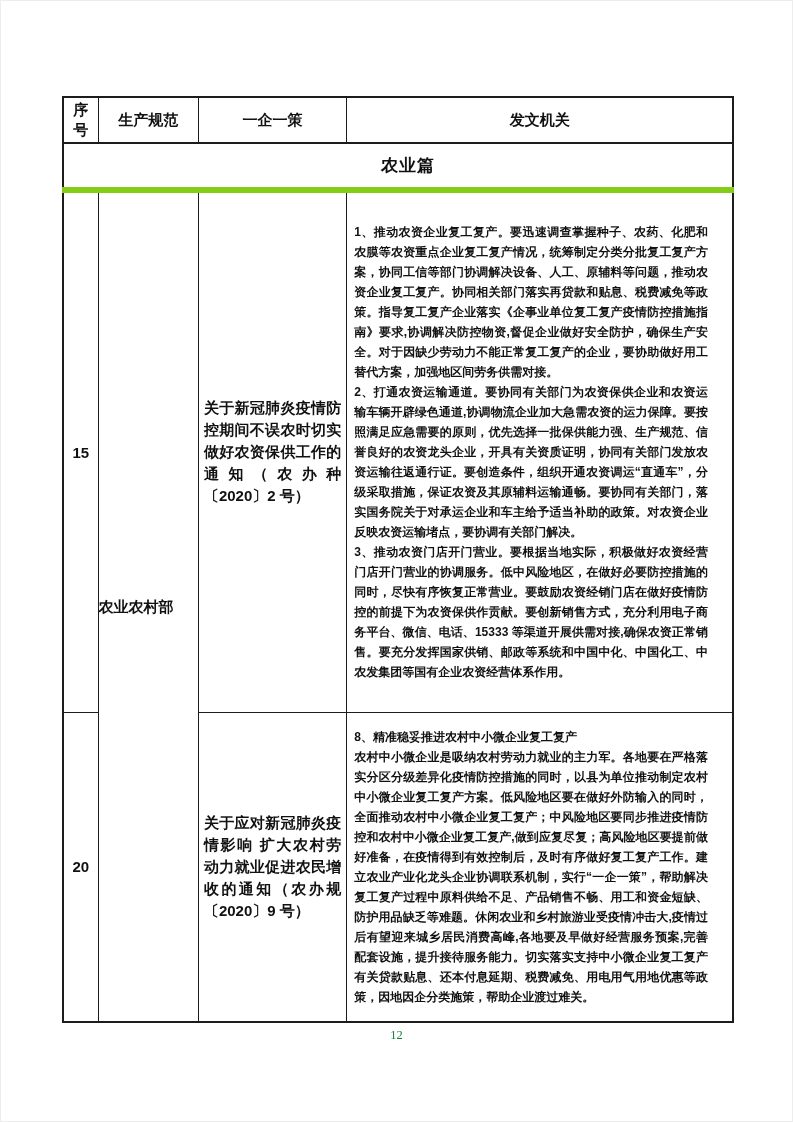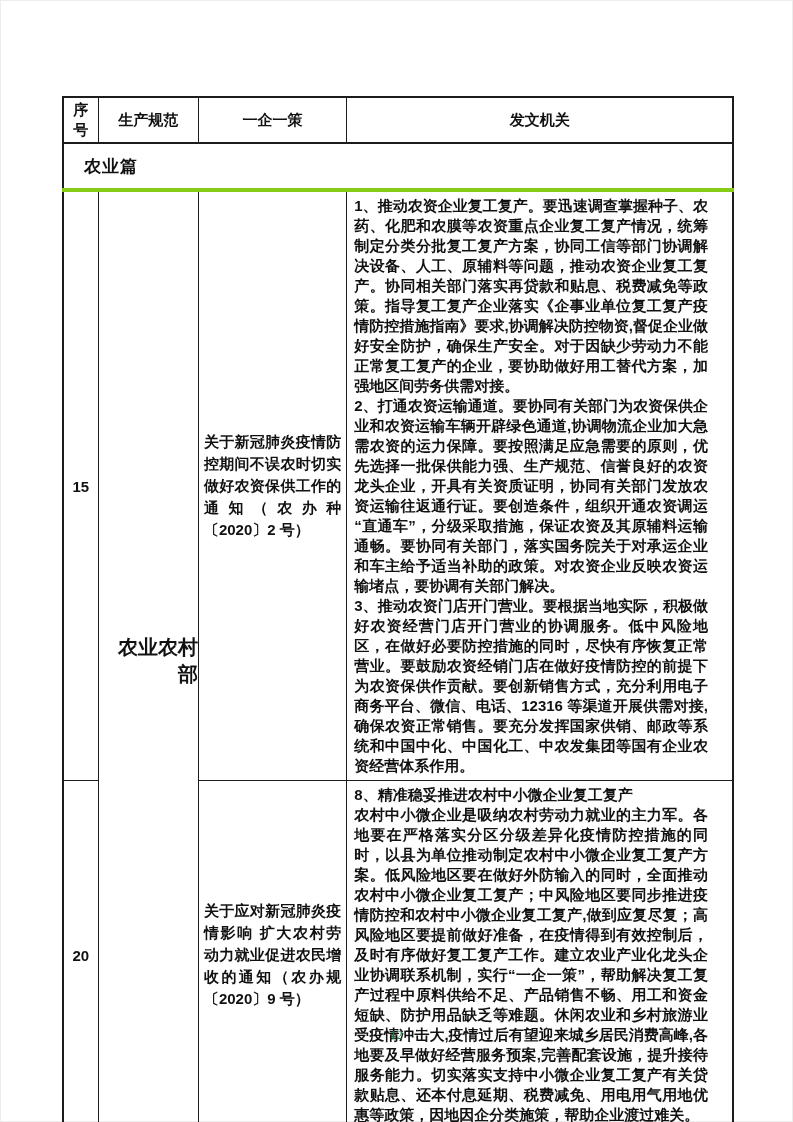--- a/index.html
+++ b/index.html
@@ -38,47 +38,48 @@
   tr.hdr-row { height: 46px; }
   tr.hdr-row th {
     font-size: 15px;
     text-align: center;
     line-height: 20px;
     border-bottom: 2px solid #1c1c1c;
     padding: 2px;
   }
   tr.section-row { height: 47px; }
   tr.section-row td {
+    text-align: center;
     font-size: 17px;
     letter-spacing: 1px;
-    border-bottom: 4px solid #84cc16;
+    border-bottom: 6px solid #84cc16;
     padding-left: 20px;
   }
   tr.entry-row-15 { height: 522px; }
   tr.entry-row-16 { height: 310px; }
 
   td.cell-no {
     text-align: center;
     font-size: 15px;
   }
   td.cell-org {
-    text-align: right;
-    font-size: 20px;
+    text-align: left;
+    font-size: 15px;
   }
   td.cell-name {
     font-size: 15px;
     line-height: 22px;
     padding: 4px 5px;
     text-align: justify;
     text-justify: inter-ideograph;
     margin-left: 25px;
   }
   td.cell-main {
     vertical-align: top;
-    font-size: 15px;
+    font-size: 12px;
     line-height: 20px;
     padding: 4px 24px 4px 7px;
     text-align: justify;
     text-justify: inter-ideograph;
   }
   td.cell-main p { margin: 0; }
 
   .page-number {
     position: absolute;
     left: 0; right: 0;
@@ -114,21 +115,21 @@
         <td colspan="4">农业篇</td>
       </tr>
 
       <tr class="entry-row-15">
         <td class="cell-no">15</td>
         <td class="cell-org" rowspan="2">农业农村部</td>
         <td class="cell-name">关于新冠肺炎疫情防控期间不误农时切实做好农资保供工作的通知（农办种〔2020〕2 号）</td>
         <td class="cell-main">
           <p>1、推动农资企业复工复产。要迅速调查掌握种子、农药、化肥和农膜等农资重点企业复工复产情况，统筹制定分类分批复工复产方案，协同工信等部门协调解决设备、人工、原辅料等问题，推动农资企业复工复产。协同相关部门落实再贷款和贴息、税费减免等政策。指导复工复产企业落实《企事业单位复工复产疫情防控措施指南》要求,协调解决防控物资,督促企业做好安全防护，确保生产安全。对于因缺少劳动力不能正常复工复产的企业，要协助做好用工替代方案，加强地区间劳务供需对接。</p>
           <p>2、打通农资运输通道。要协同有关部门为农资保供企业和农资运输车辆开辟绿色通道,协调物流企业加大急需农资的运力保障。要按照满足应急需要的原则，优先选择一批保供能力强、生产规范、信誉良好的农资龙头企业，开具有关资质证明，协同有关部门发放农资运输往返通行证。要创造条件，组织开通农资调运“直通车”，分级采取措施，保证农资及其原辅料运输通畅。要协同有关部门，落实国务院关于对承运企业和车主给予适当补助的政策。对农资企业反映农资运输堵点，要协调有关部门解决。</p>
-          <p>3、推动农资门店开门营业。要根据当地实际，积极做好农资经营门店开门营业的协调服务。低中风险地区，在做好必要防控措施的同时，尽快有序恢复正常营业。要鼓励农资经销门店在做好疫情防控的前提下为农资保供作贡献。要创新销售方式，充分利用电子商务平台、微信、电话、12316 等渠道开展供需对接,确保农资正常销售。要充分发挥国家供销、邮政等系统和中国中化、中国化工、中农发集团等国有企业农资经营体系作用。</p>
+          <p>3、推动农资门店开门营业。要根据当地实际，积极做好农资经营门店开门营业的协调服务。低中风险地区，在做好必要防控措施的同时，尽快有序恢复正常营业。要鼓励农资经销门店在做好疫情防控的前提下为农资保供作贡献。要创新销售方式，充分利用电子商务平台、微信、电话、15333 等渠道开展供需对接,确保农资正常销售。要充分发挥国家供销、邮政等系统和中国中化、中国化工、中农发集团等国有企业农资经营体系作用。</p>
         </td>
       </tr>
 
       <tr class="entry-row-16">
         <td class="cell-no">20</td>
         <td class="cell-name">关于应对新冠肺炎疫情影响 扩大农村劳动力就业促进农民增收的通知（农办规〔2020〕9 号）</td>
         <td class="cell-main">
           <p>8、精准稳妥推进农村中小微企业复工复产</p>
           <p>农村中小微企业是吸纳农村劳动力就业的主力军。各地要在严格落实分区分级差异化疫情防控措施的同时，以县为单位推动制定农村中小微企业复工复产方案。低风险地区要在做好外防输入的同时，全面推动农村中小微企业复工复产；中风险地区要同步推进疫情防控和农村中小微企业复工复产,做到应复尽复；高风险地区要提前做好准备，在疫情得到有效控制后，及时有序做好复工复产工作。建立农业产业化龙头企业协调联系机制，实行“一企一策”，帮助解决复工复产过程中原料供给不足、产品销售不畅、用工和资金短缺、防护用品缺乏等难题。休闲农业和乡村旅游业受疫情冲击大,疫情过后有望迎来城乡居民消费高峰,各地要及早做好经营服务预案,完善配套设施，提升接待服务能力。切实落实支持中小微企业复工复产有关贷款贴息、还本付息延期、税费减免、用电用气用地优惠等政策，因地因企分类施策，帮助企业渡过难关。</p>
         </td>

